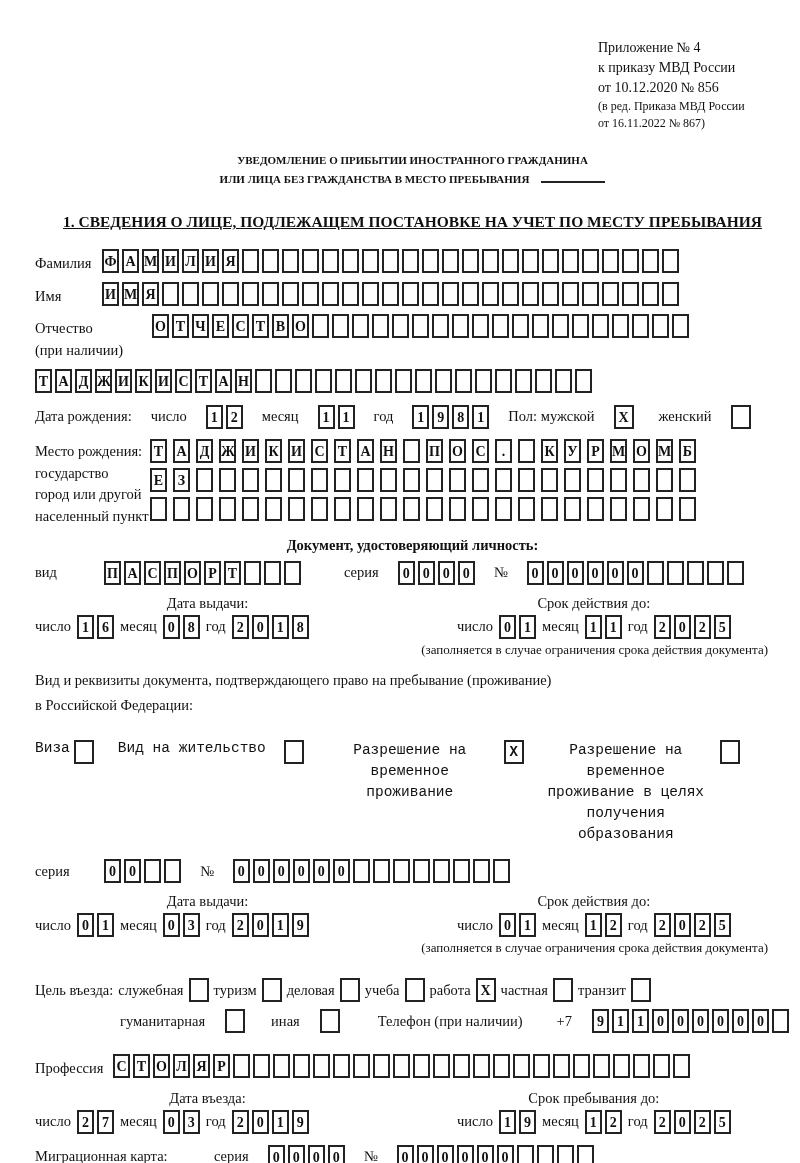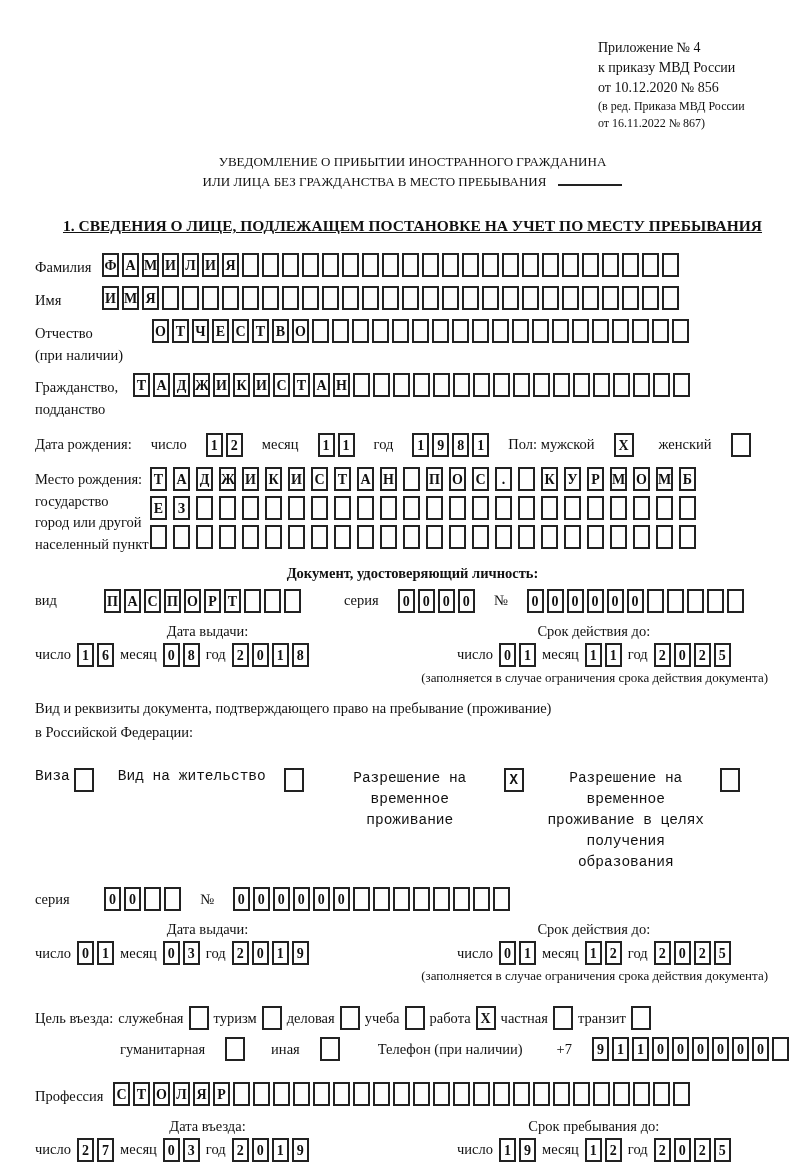--- a/index.html
+++ b/index.html
@@ -9,21 +9,21 @@
     font-family:"Liberation Serif", serif;
     color:#111; overflow:hidden;
   }
   .page { padding:38px 10px 0 35px; }
 
   
   .hdr-note { margin-left:auto; width:192px; font-size:14px; line-height:1.42; }
   .hdr-note .sub { font-size:12px; }
   .forma { text-align:right; padding-right:32px; font-weight:bold; font-size:15px; margin-top:20px; letter-spacing:.5px; }
 
-  .title { text-align:center; font-weight:normal; font-size:13px; line-height:1.6; margin-top:20px; }
+  .title { text-align:center; font-weight:bold; font-size:11px; line-height:1.6; margin-top:20px; }
   .blank-line { display:inline-block; width:64px; border-bottom:2.5px solid #222; height:14px; margin-left:12px; }
 
   .sec-head { text-align:center; font-weight:bold; font-size:15.5px; margin-top:24px;text-decoration:underline; }
 
   
   .frm { margin-top:18px; font-size:14.5px; }
   .row { display:flex; align-items:flex-start; margin-top:7px; }
   .lbl { flex:none; padding-top:4px; line-height:1.5; }
   .w67 { width:67px; } .w117{ width:117px; } .w98{ width:98px; } .w115{ width:115px; } .w50{ width:50px; } .w78{ width:78px; }
   .cells { display:inline-flex; gap:3px; flex:none; }
@@ -181,24 +181,20 @@
           <span class="cell"></span>
           <span class="cell"></span>
           <span class="cell"></span>
           <span class="cell"></span>
           <span class="cell"></span>
           <span class="cell"></span>
         </div>
     </div>
 
     <div class="row">
-      <div class="lbl w98">
-        <div>Гражданство,</div>
-        <div>подданство</div>
-      </div>
       <div class="cells">
           <span class="cell">Т</span>
           <span class="cell">А</span>
           <span class="cell">Д</span>
           <span class="cell">Ж</span>
           <span class="cell">И</span>
           <span class="cell">К</span>
           <span class="cell">И</span>
           <span class="cell">С</span>
           <span class="cell">Т</span>

